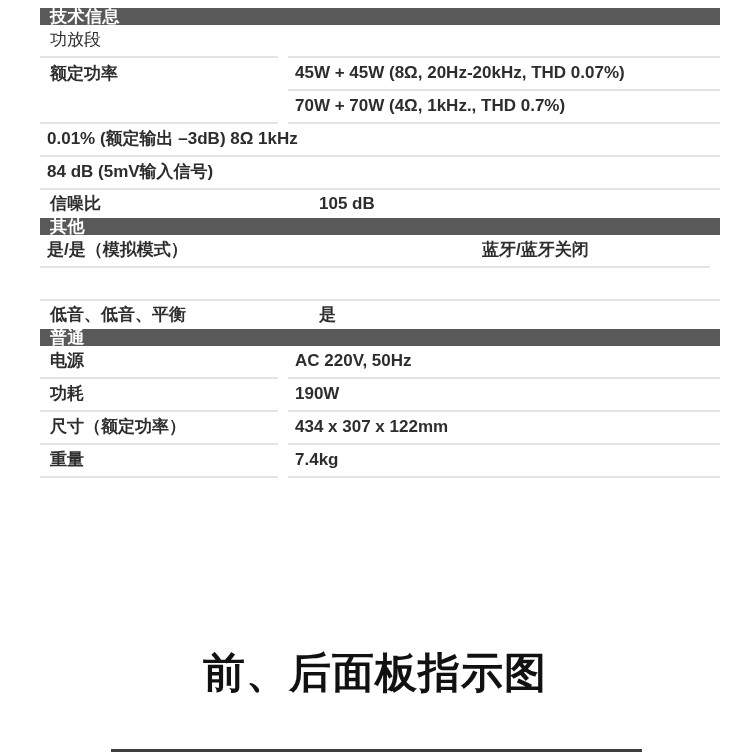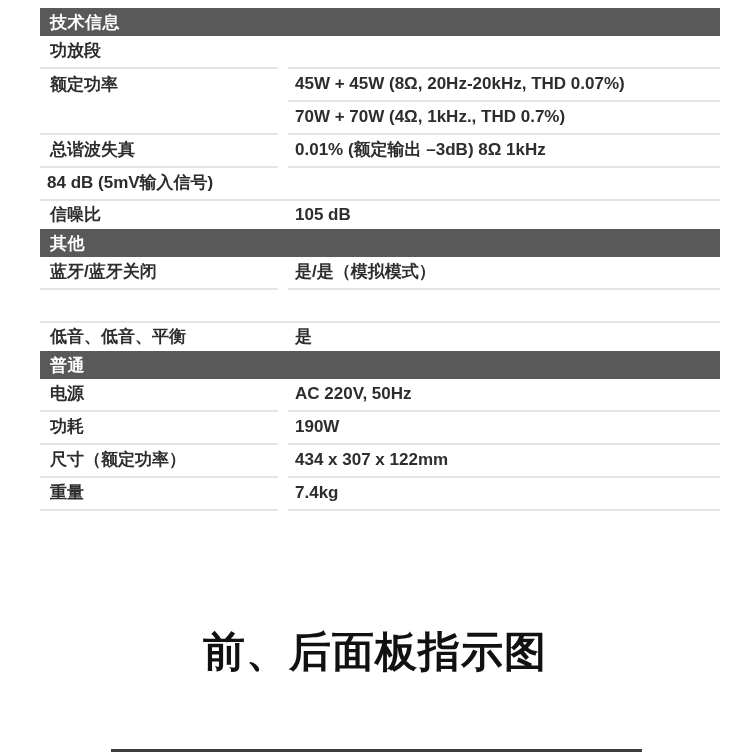--- a/index.html
+++ b/index.html
@@ -9,33 +9,33 @@
     --text-color:#2d2d2d;
   }
   html,body{margin:0;padding:0;}
   body{
     width:750px;height:752px;position:relative;background:#ffffff;overflow:hidden;
     font-family:"Liberation Sans","DejaVu Sans",sans-serif;
     color:var(--text-color);
   }
   .spec-wrap{position:absolute;left:40px;top:8px;width:680px;}
   .section-bar{
-    height:28px;background:var(--section-bar-bg);color:var(--section-bar-text);
+    height:17px;background:var(--section-bar-bg);color:var(--section-bar-text);
     display:flex;align-items:center;padding-left:10px;box-sizing:border-box;
     font-size:17px;font-weight:bold;letter-spacing:.5px;
   }
   .spec-row{display:flex;align-items:stretch;min-height:33px;}
-  .spec-row.short{min-height:28px;}
+  .spec-row.short{min-height:28px;gap:24px;}
   .cell{display:flex;align-items:center;box-sizing:border-box;font-size:17px;line-height:1.2;font-weight:bold;}
   .cell-label{width:238px;padding-left:10px;margin-right:10px;}
   .cell-value{flex:1;padding-left:7px;}
   .bordered{border-bottom:2px solid var(--row-divider);}
-  .bold{font-weight:bold;}
+  .bold{font-weight:normal;}
   .big-title{
-    position:absolute;left:0;top:624px;width:750px;text-align:center;
+    position:absolute;left:0;top:645px;width:750px;text-align:center;
     font-size:42px;font-weight:800;color:#111;letter-spacing:1px;
   }
   .bottom-sliver{
     position:absolute;left:111px;top:749px;width:531px;height:3px;background:#3e3e3e;
   }
 </style>
 </head>
 <body>
 
 <div class="spec-wrap">
@@ -46,34 +46,33 @@
     </div>
     <div class="spec-row">
       <div class="cell cell-label">额定功率</div>
       <div class="cell cell-value bordered">45W + 45W (8Ω, 20Hz-20kHz, THD 0.07%)</div>
     </div>
     <div class="spec-row">
       <div class="cell cell-label bordered"></div>
       <div class="cell cell-value bordered">70W + 70W (4Ω, 1kHz., THD 0.7%)</div>
     </div>
     <div class="spec-row">
-      <div class="cell cell-label bordered">总谐波失真</div>
       <div class="cell cell-value bordered">0.01% (额定输出 –3dB) 8Ω 1kHz</div>
     </div>
     <div class="spec-row">
       <div class="cell cell-value bordered">84 dB (5mV输入信号)</div>
     </div>
     <div class="spec-row short">
       <div class="cell cell-label">信噪比</div>
       <div class="cell cell-value">105 dB</div>
     </div>
     <div class="section-bar">其他</div>
     <div class="spec-row">
+      <div class="cell cell-value bordered">是/是（模拟模式）</div>
       <div class="cell cell-label bordered">蓝牙/蓝牙关闭</div>
-      <div class="cell cell-value bordered">是/是（模拟模式）</div>
     </div>
     <div class="spec-row">
       <div class="cell cell-value bordered"></div>
     </div>
     <div class="spec-row short">
       <div class="cell cell-label">低音、低音、平衡</div>
       <div class="cell cell-value">是</div>
     </div>
     <div class="section-bar">普通</div>
     <div class="spec-row">

